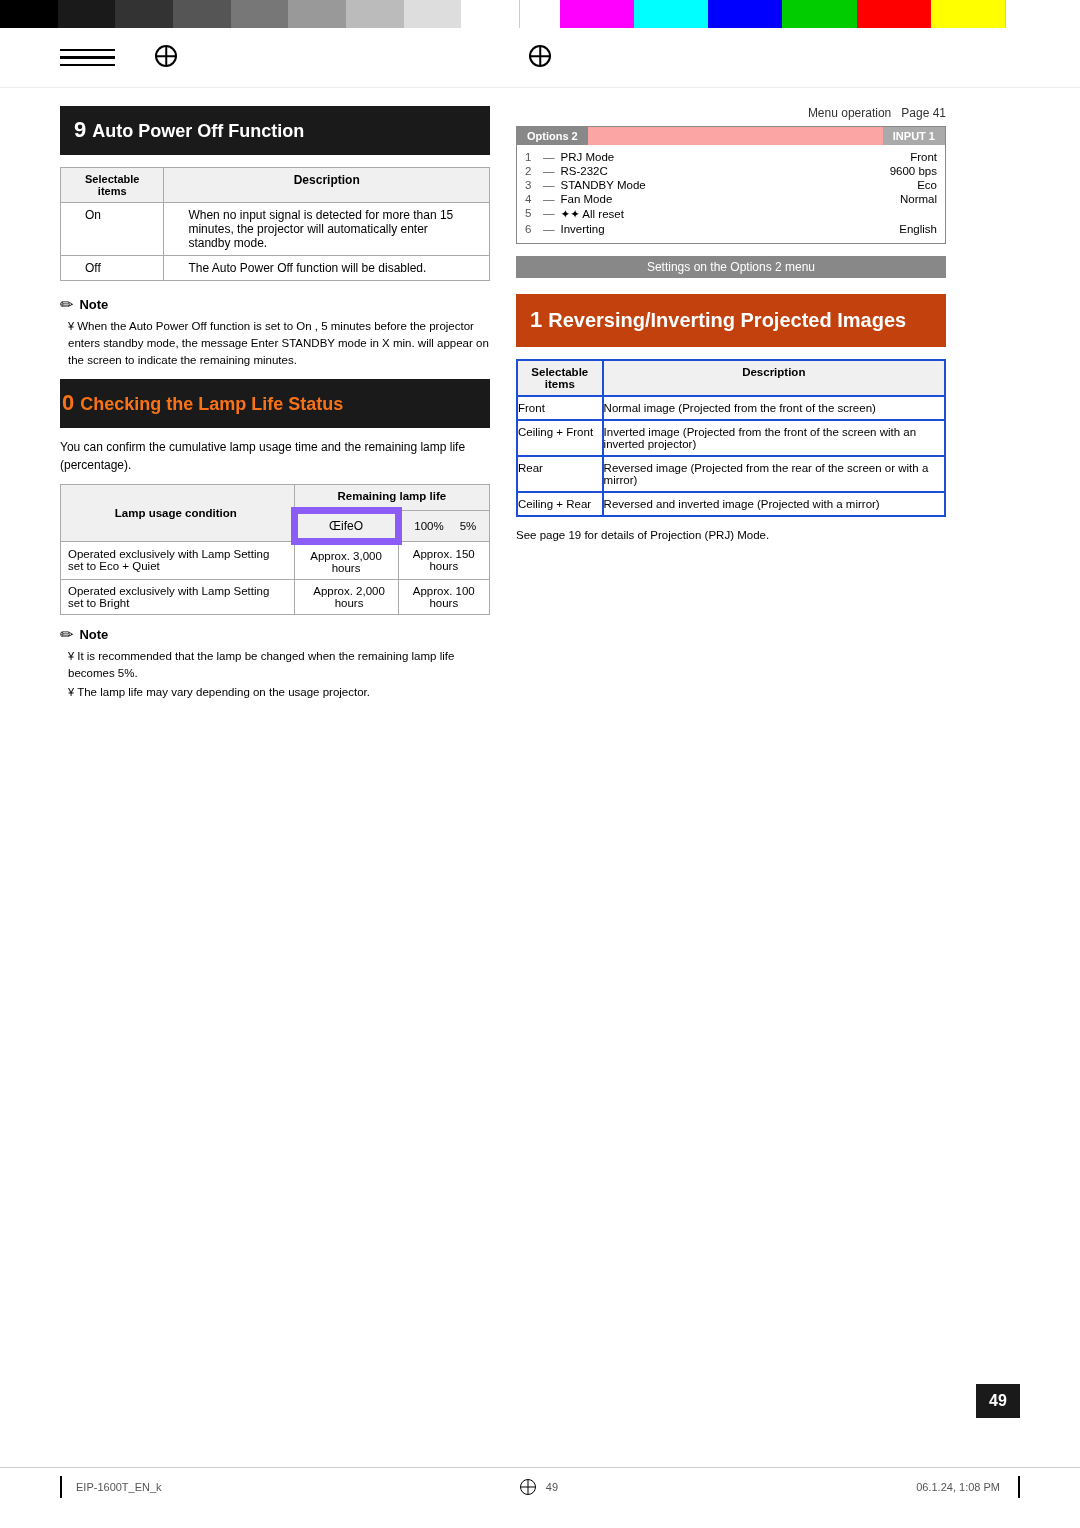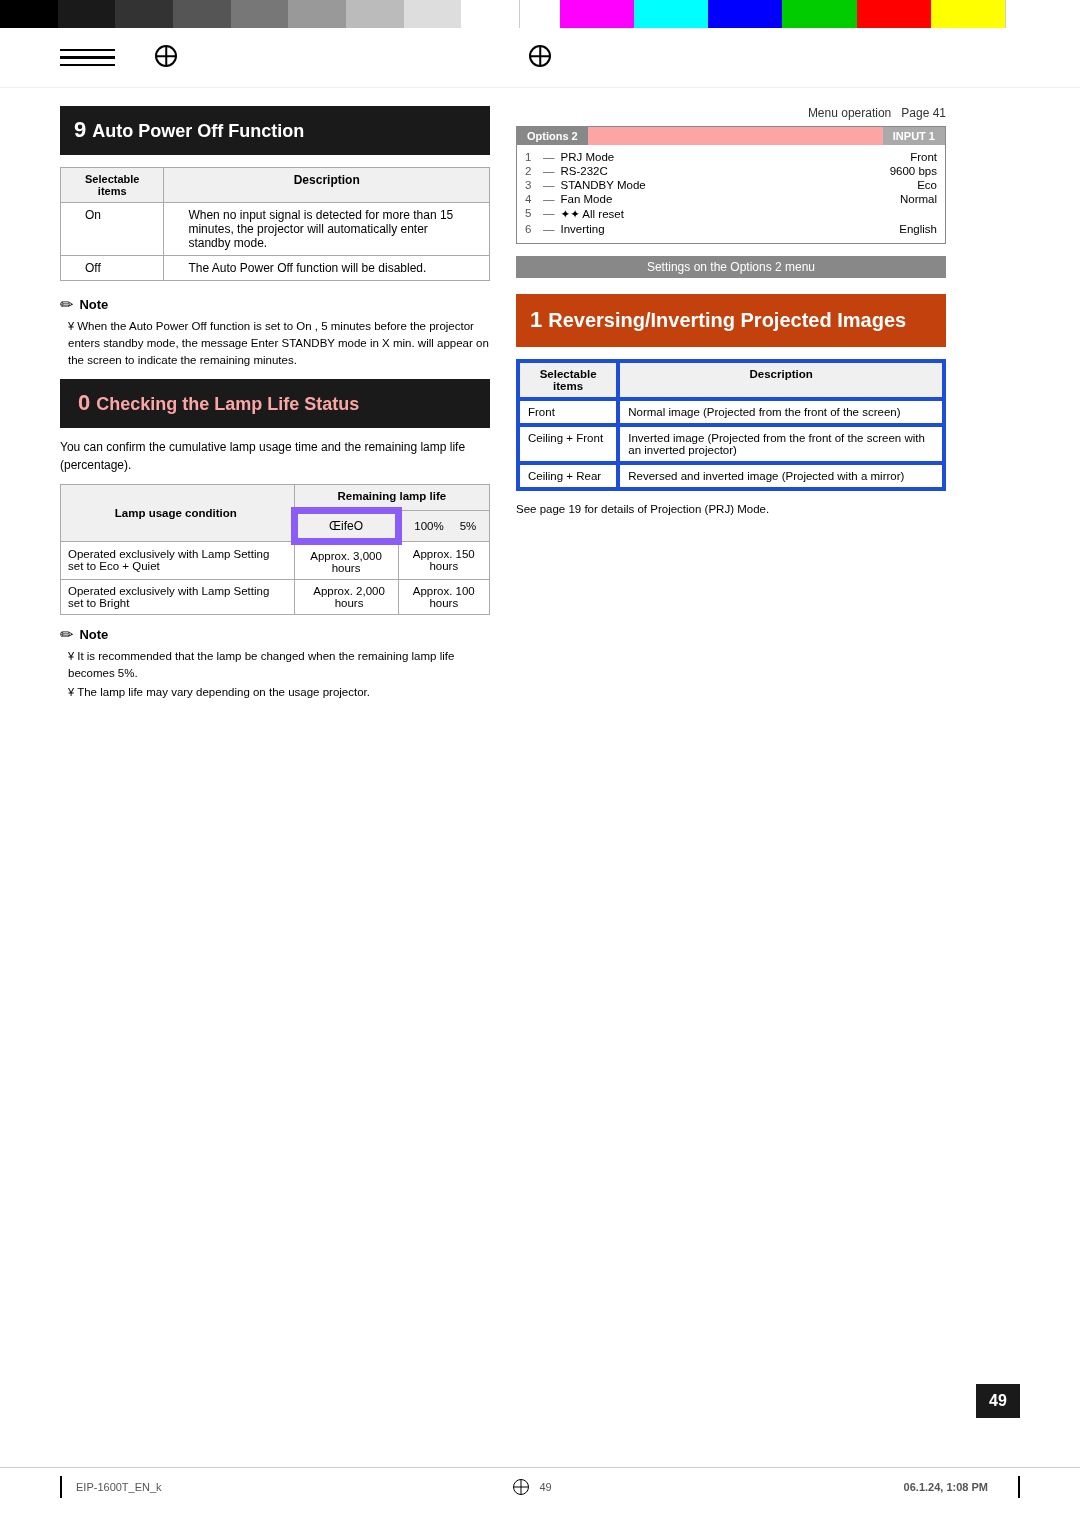--- a/index.html
+++ b/index.html
@@ -150,22 +150,22 @@
     }
 
     
     .sel-table {
       width: 100%;
       border-collapse: collapse;
       font-size: 11.5px;
       margin-bottom: 12px;
     }
     .sel-table th, .sel-table td {
-      border: 4px solid #1d4ed8;
-      padding: 5px 8px;
+      border: 2px solid #1d4ed8;
+      padding: 5px 0;
       vertical-align: top;
     }
     .sel-table th {
       background: #f0f0f0;
       font-weight: bold;
     }
 
     
     .menu-operation-line {
       text-align: right;
@@ -265,21 +265,21 @@
     <div class="note-section">
       <div class="note-title">
         <span style="font-size:16px;">✏</span>
         <span style="font-weight:bold; font-size:13px;">Note</span>
       </div>
       <div class="note-text">
         <p class="yen-bullet">When the Auto Power Off function is set to On , 5 minutes before the projector enters standby mode, the message Enter STANDBY mode in X min.  will appear on the screen to indicate the remaining minutes.</p>
       </div>
     </div>
 
-    <div style="background:#1a1a1a; color:#fca5a5; padding:10px 18px; margin-top:10px; margin-bottom:10px; line-height:1.3;">
+    <div style="background:#1a1a1a; color:#f97316; padding:10px 2px; margin-top:10px; margin-bottom:10px; line-height:1.3;">
       <span style="font-size:22px; font-weight:bold; margin-right:6px;">0</span><span style="font-size:18px; font-weight:bold;">Checking the Lamp Life Status</span>
     </div>
 
     <p class="description-para">You can confirm the cumulative lamp usage time and the remaining lamp life (percentage).</p>
 
     <table class="lamp-table">
       <thead>
         <tr>
           <th rowspan="2">Lamp usage condition</th>
           <th colspan="2" class="remaining-header">Remaining lamp life</th>
@@ -384,20 +384,24 @@
       <tbody>
         <tr>
           <td>Front</td>
           <td>Normal image (Projected from the front of the screen)</td>
         </tr>
         <tr>
           <td>Ceiling + Front</td>
           <td>Inverted image (Projected from the front of the screen with an inverted projector)</td>
         </tr>
         <tr>
+          <td>Rear</td>
+          <td>Reversed image (Projected from the rear of the screen or with a mirror)</td>
+        </tr>
+        <tr>
           <td>Ceiling + Rear</td>
           <td>Reversed and inverted image (Projected with a mirror)</td>
         </tr>
       </tbody>
     </table>
 
     <p class="see-page-note">See page 19 for details of Projection (PRJ) Mode.</p>
 
   </div>
 
@@ -410,17 +414,17 @@
     <div style="width:2px; height:22px; background:#000; display:inline-block;"></div>
     <span>EIP-1600T_EN_k</span>
   </div>
   <div style="display:flex; align-items:center; gap:10px;">
     <div style="width:16px; height:16px; border:1.5px solid #000; border-radius:50%; position:relative; display:inline-block;">
       <div style="position:absolute;width:1px;height:100%;left:50%;transform:translateX(-50%);background:#000;"></div>
       <div style="position:absolute;height:1px;width:100%;top:50%;transform:translateY(-50%);background:#000;"></div>
     </div>
     <span>49</span>
   </div>
-  <div style="display:flex; align-items:center; gap:30px;font-weight:bold;">
+  <div style="display:flex; align-items:center; gap:18px;">
     <span>06.1.24, 1:08 PM</span>
     <div style="width:2px; height:22px; background:#000; display:inline-block;"></div>
   </div>
 </div>
 
 </body></html>

